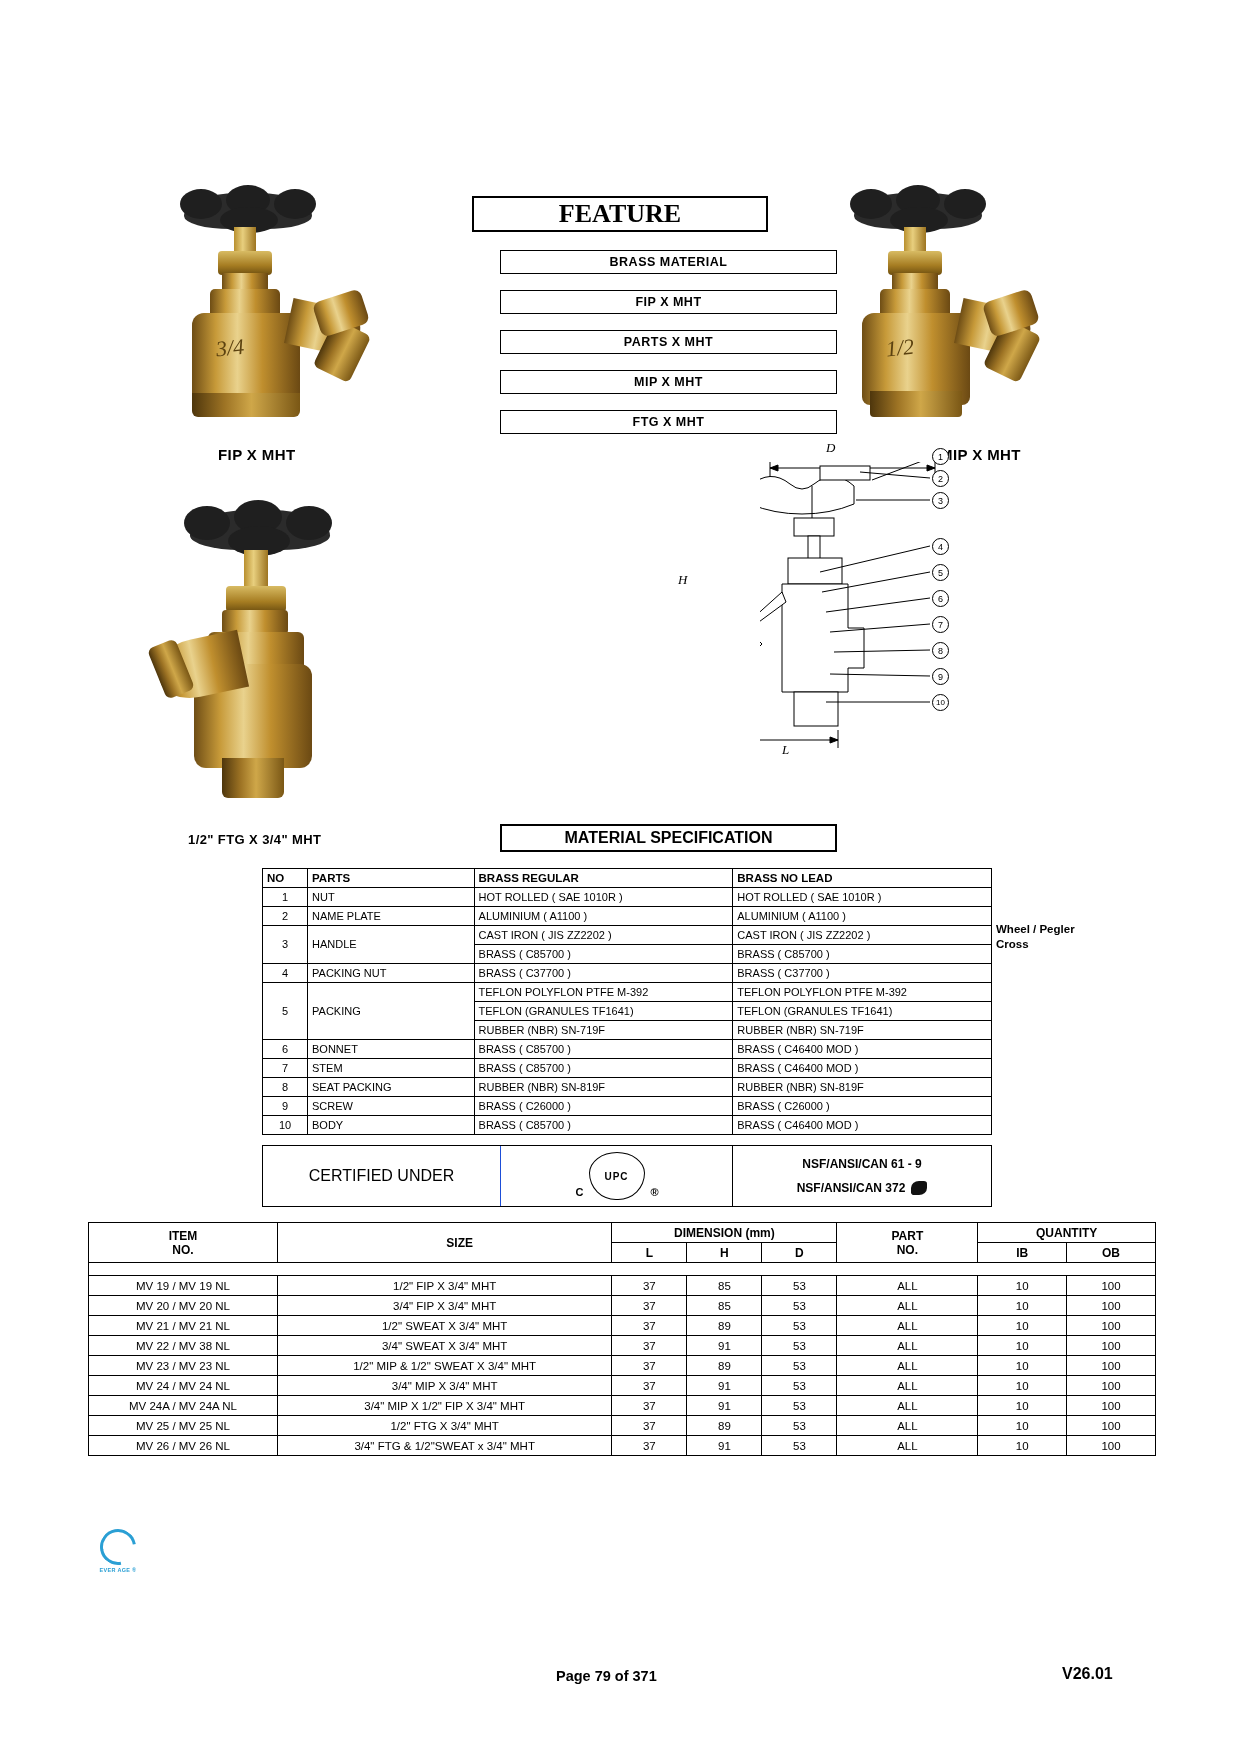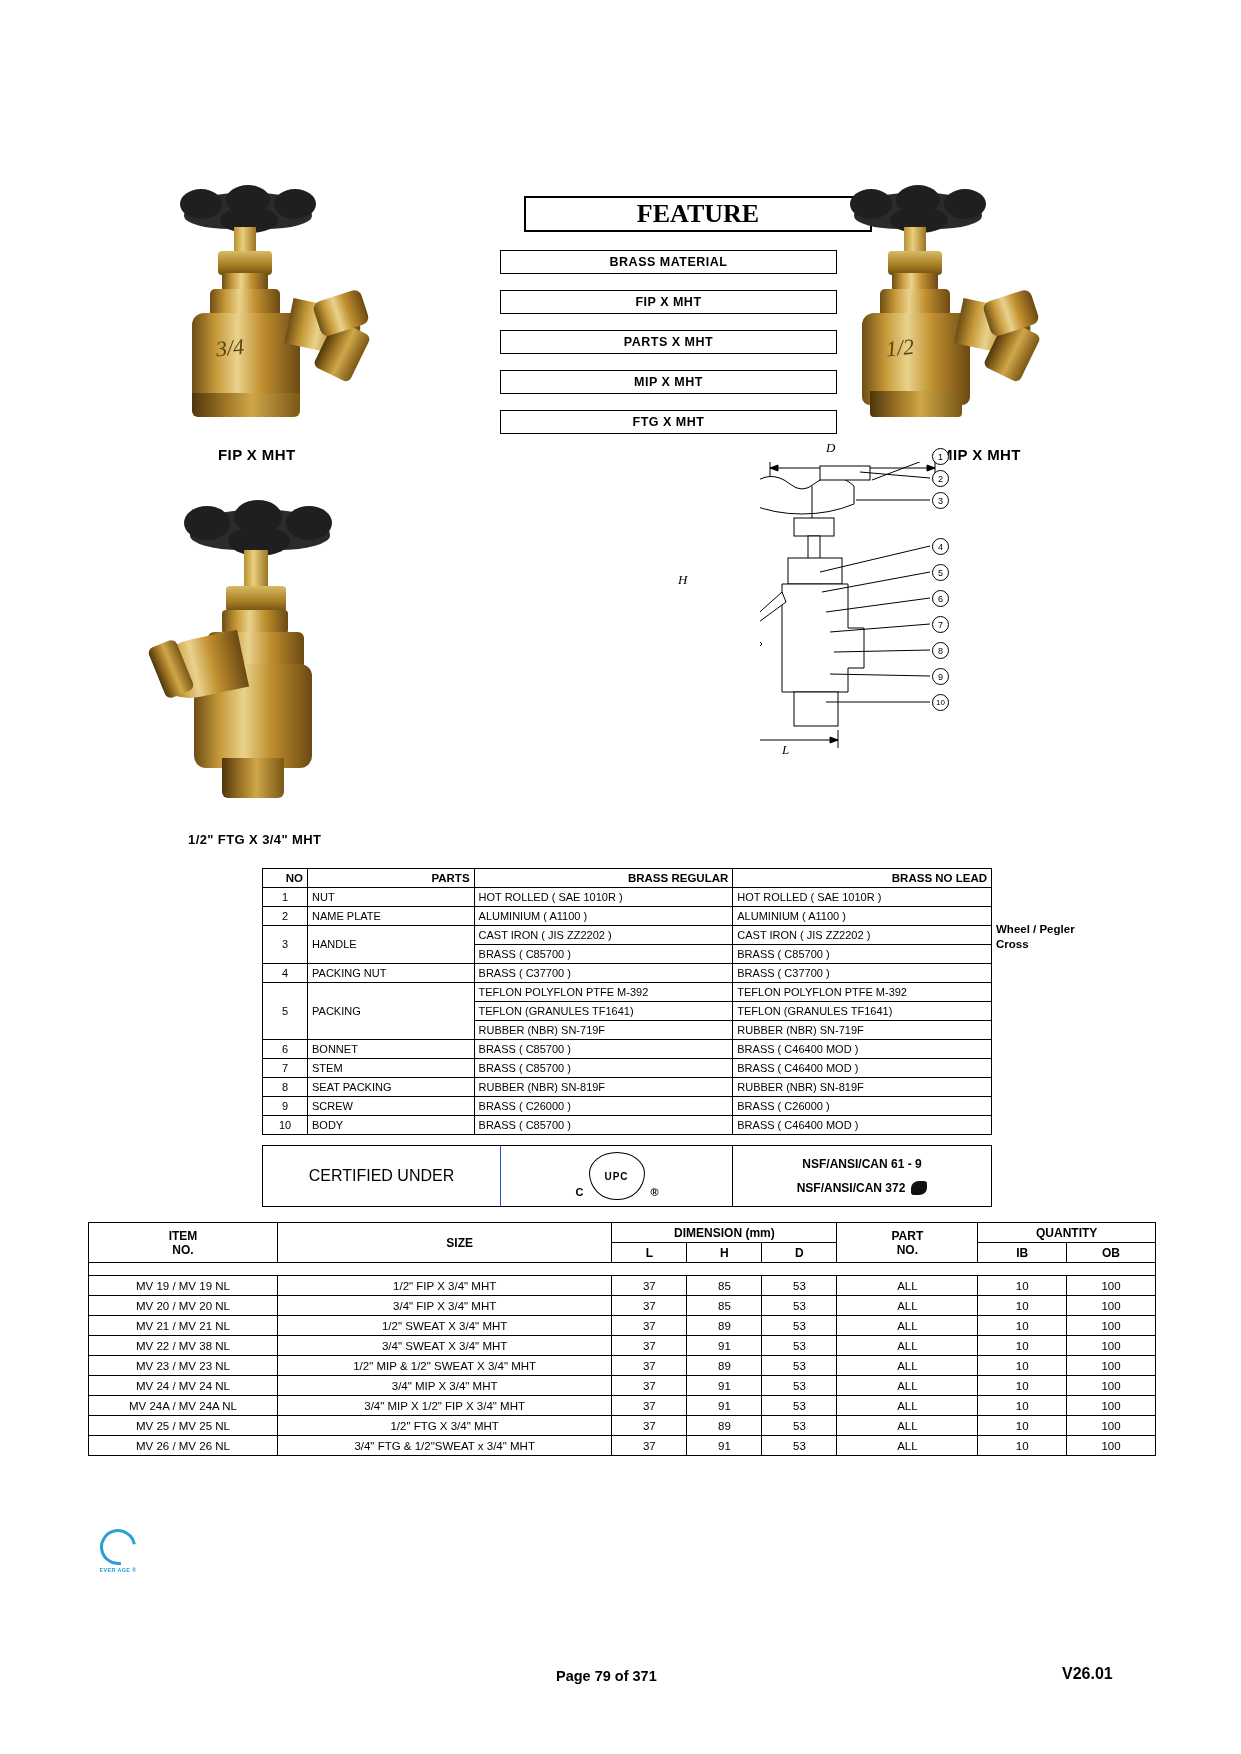--- a/index.html
+++ b/index.html
@@ -34,21 +34,21 @@
     font-weight: bold;
     font-size: 25px;
     letter-spacing: 0.5px;
   }
   #title1 { left: 140px; top: 88px; width: 1036px; height: 34px; }
   #title2 { left: 140px; top: 122px; width: 1036px; height: 34px; }
 
   
   .feature-head {
     position: absolute;
-    left: 524px; top: 196px; width: 348px; height: 36px;
+    left: 472px; top: 196px; width: 296px; height: 36px;
     border: 2px solid #000;
     box-sizing: border-box;
     display: flex; align-items: center; justify-content: center;
     font-family: "Liberation Serif", serif;
     font-weight: bold;
     font-size: 26px;
   }
   .feature-item {
     position: absolute;
     left: 500px; width: 337px; height: 24px;
@@ -138,21 +138,21 @@
     width: 730px;
     border-collapse: collapse;
     font-size: 11px;
   }
   table.spec th, table.spec td {
     border: 1px solid #000;
     padding: 1px 4px;
     height: 16px;
     line-height: 13px;
   }
-  table.spec th { text-align: right; font-weight: bold; font-size: 11.5px; }
+  table.spec th { text-align: left; font-weight: bold; font-size: 11.5px; }
   table.spec td.no { text-align: center; width: 34px; }
   table.spec td.part { width: 150px; }
   table.spec td.val { width: 238px; }
   .side-note {
     position: absolute;
     left: 996px; top: 922px;
     font-size: 11.5px;
     font-weight: bold;
     line-height: 15px;
   }
@@ -364,20 +364,21 @@
     <div class="callout" style="left:172px; top:30px;">3</div>
     <div class="callout" style="left:172px; top:76px;">4</div>
     <div class="callout" style="left:172px; top:102px;">5</div>
     <div class="callout" style="left:172px; top:128px;">6</div>
     <div class="callout" style="left:172px; top:154px;">7</div>
     <div class="callout" style="left:172px; top:180px;">8</div>
     <div class="callout" style="left:172px; top:206px;">9</div>
     <div class="callout" style="left:172px; top:232px; font-size:8px;">10</div>
   </div>
 
+  <div class="matspec-head">MATERIAL SPECIFICATION</div>
   <div class="side-note">
     <div>Wheel / Pegler</div>
     <div>Cross</div>
   </div>
 
   <table class="spec">
     <thead>
       <tr>
         <th class="no">NO</th>
         <th>PARTS</th>

